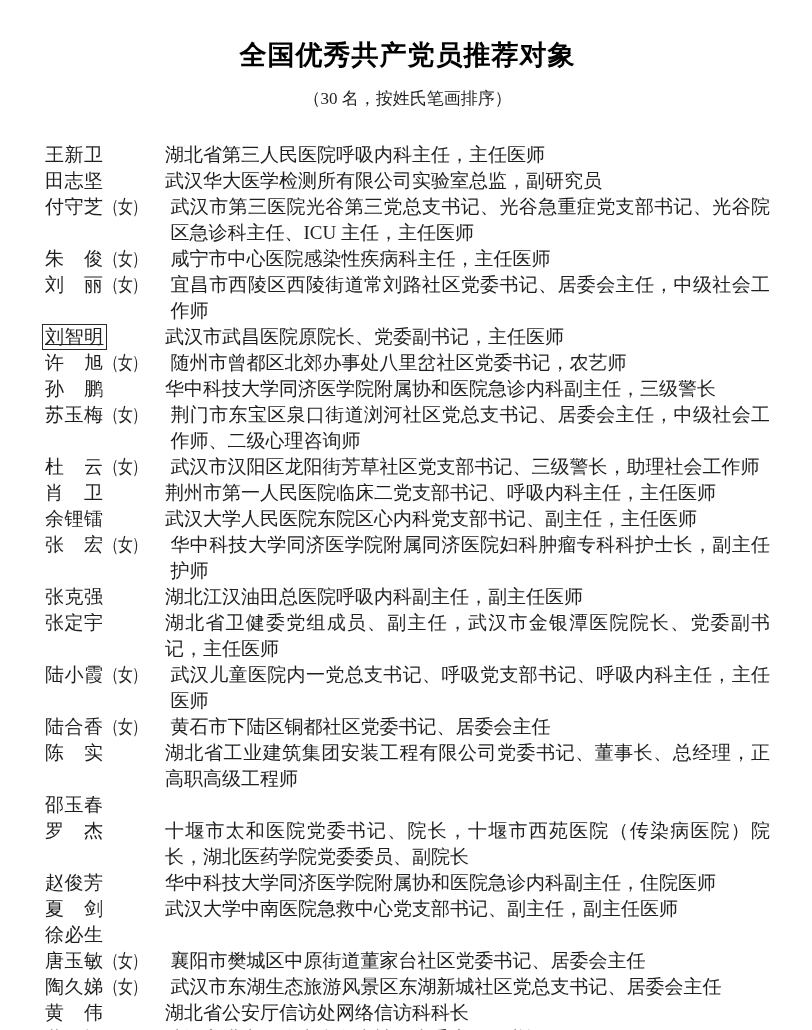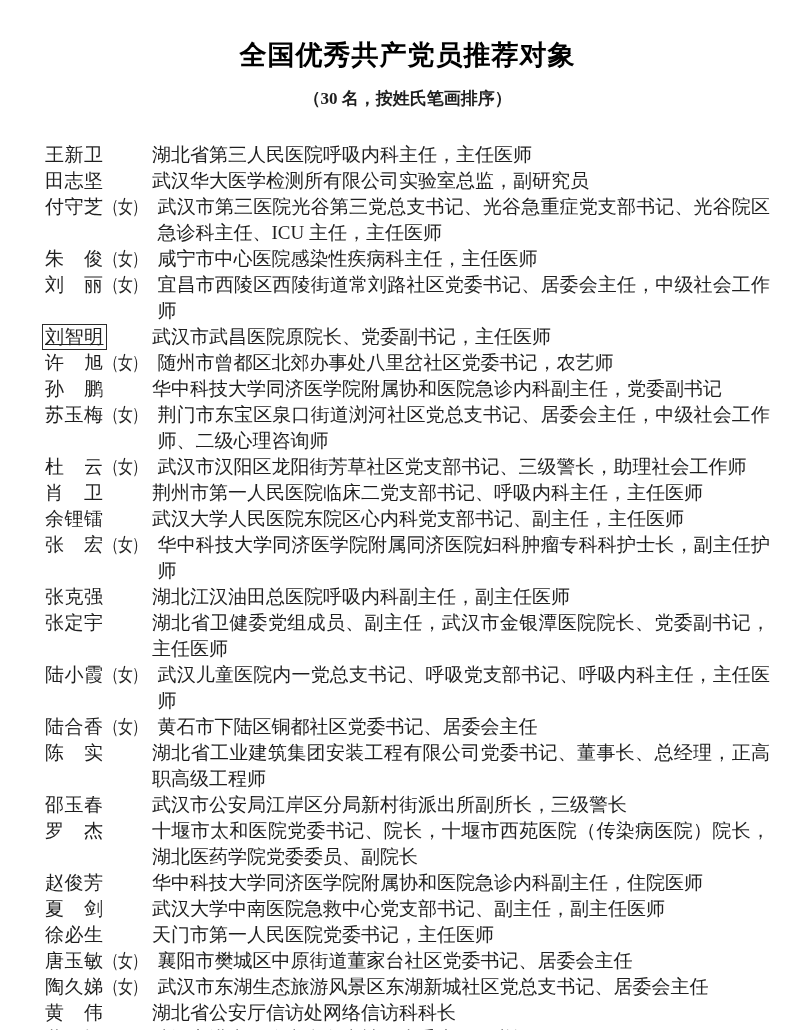--- a/index.html
+++ b/index.html
@@ -26,30 +26,31 @@
     font-weight: 900;
     color: #000000;
     letter-spacing: 1px;
   }
   .doc-subtitle {
     margin: 16px 0 0 0;
     text-align: center;
     font-size: 17px;
     line-height: 1.2;
     color: #1f1f1f;
-    font-weight: 700;
+    font-weight: 400;
   }
   .list {
     margin-top: 33px;
   }
   .entry {
     display: flex;
     align-items: flex-start;
     font-size: 19px;
     line-height: 26px;
+    gap: 13px;
   }
   .name-col {
     flex: 0 0 107px;
     white-space: nowrap;
     overflow: visible;
   }
   .name-text {
     letter-spacing: 0.5px;
   }
   .name-text.boxed {
@@ -118,21 +119,21 @@
       <div class="entry">
     <span class="name-col">
       <span class="name-text">许　旭</span><span class="gender">（女）</span>
     </span>
     <span class="desc">随州市曾都区北郊办事处八里岔社区党委书记，农艺师</span>
   </div>
       <div class="entry">
     <span class="name-col">
       <span class="name-text">孙　鹏</span>
     </span>
-    <span class="desc">华中科技大学同济医学院附属协和医院急诊内科副主任，党委副书记</span>
+    <span class="desc">华中科技大学同济医学院附属协和医院急诊内科副主任，三级警长</span>
   </div>
       <div class="entry">
     <span class="name-col">
       <span class="name-text">苏玉梅</span><span class="gender">（女）</span>
     </span>
     <span class="desc">荆门市东宝区泉口街道浏河社区党总支书记、居委会主任，中级社会工作师、二级心理咨询师</span>
   </div>
       <div class="entry">
     <span class="name-col">
       <span class="name-text">杜　云</span><span class="gender">（女）</span>
@@ -184,21 +185,20 @@
       <div class="entry">
     <span class="name-col">
       <span class="name-text">陈　实</span>
     </span>
     <span class="desc">湖北省工业建筑集团安装工程有限公司党委书记、董事长、总经理，正高职高级工程师</span>
   </div>
       <div class="entry">
     <span class="name-col">
       <span class="name-text">邵玉春</span>
     </span>
-    <span class="desc">武汉市公安局江岸区分局新村街派出所副所长，三级警长</span>
   </div>
       <div class="entry">
     <span class="name-col">
       <span class="name-text">罗　杰</span>
     </span>
     <span class="desc">十堰市太和医院党委书记、院长，十堰市西苑医院（传染病医院）院长，湖北医药学院党委委员、副院长</span>
   </div>
       <div class="entry">
     <span class="name-col">
       <span class="name-text">赵俊芳</span>
@@ -208,21 +208,20 @@
       <div class="entry">
     <span class="name-col">
       <span class="name-text">夏　剑</span>
     </span>
     <span class="desc">武汉大学中南医院急救中心党支部书记、副主任，副主任医师</span>
   </div>
       <div class="entry">
     <span class="name-col">
       <span class="name-text">徐必生</span>
     </span>
-    <span class="desc">天门市第一人民医院党委书记，主任医师</span>
   </div>
       <div class="entry">
     <span class="name-col">
       <span class="name-text">唐玉敏</span><span class="gender">（女）</span>
     </span>
     <span class="desc">襄阳市樊城区中原街道董家台社区党委书记、居委会主任</span>
   </div>
       <div class="entry">
     <span class="name-col">
       <span class="name-text">陶久娣</span><span class="gender">（女）</span>

